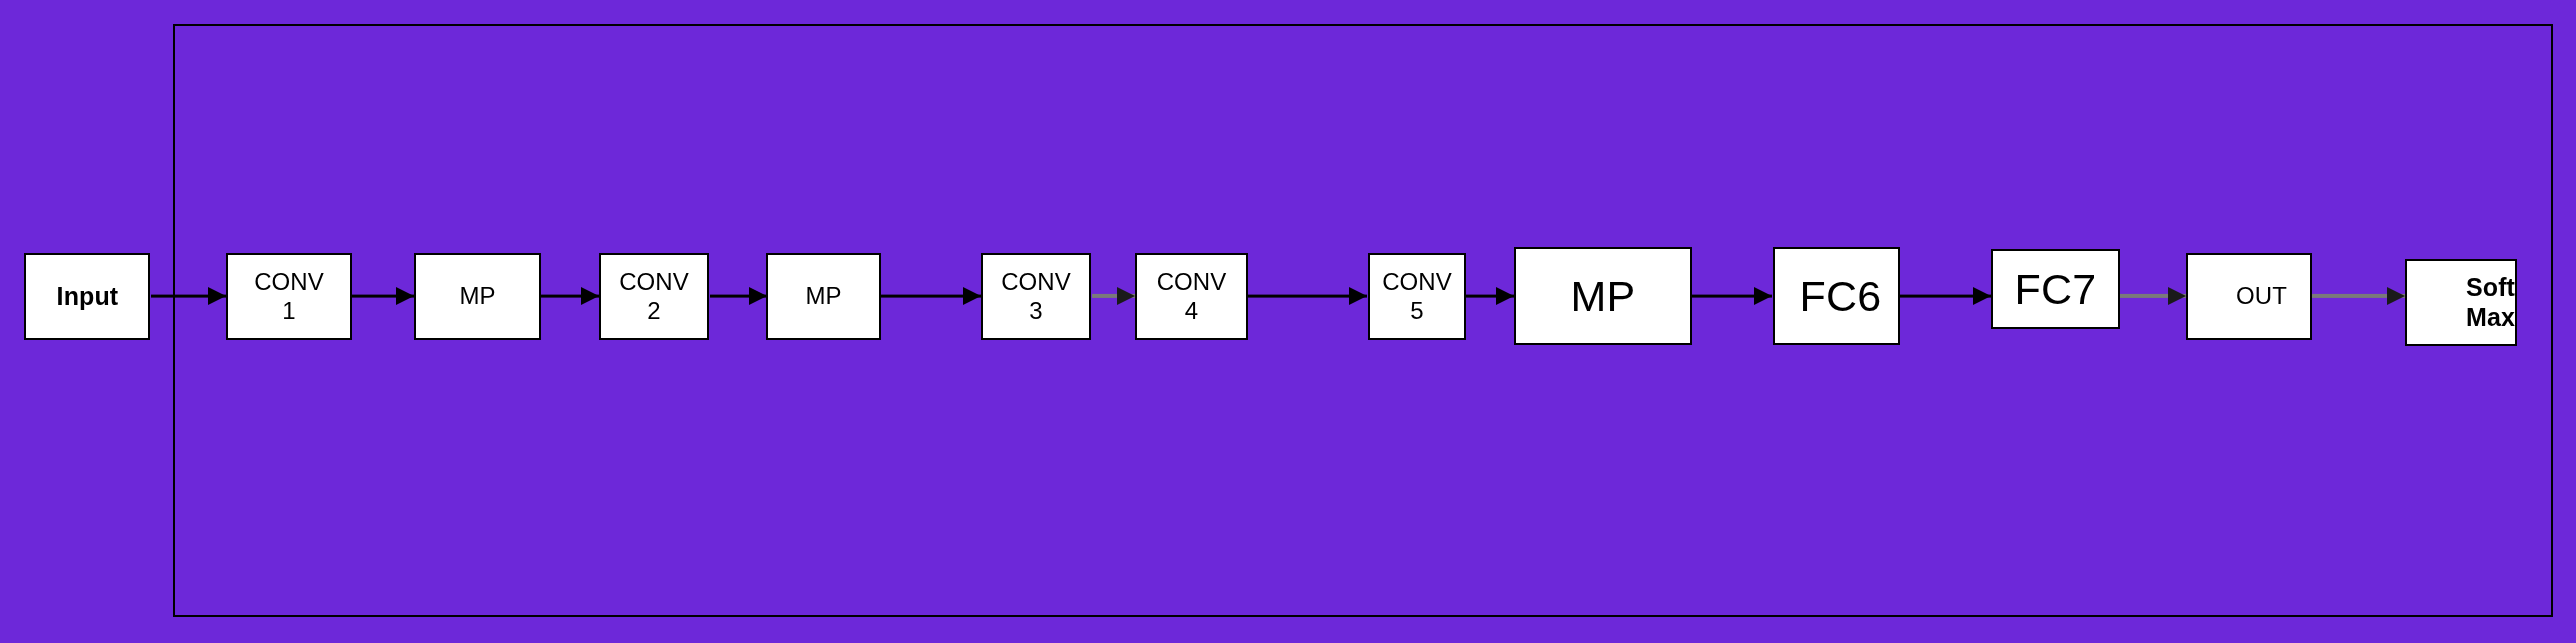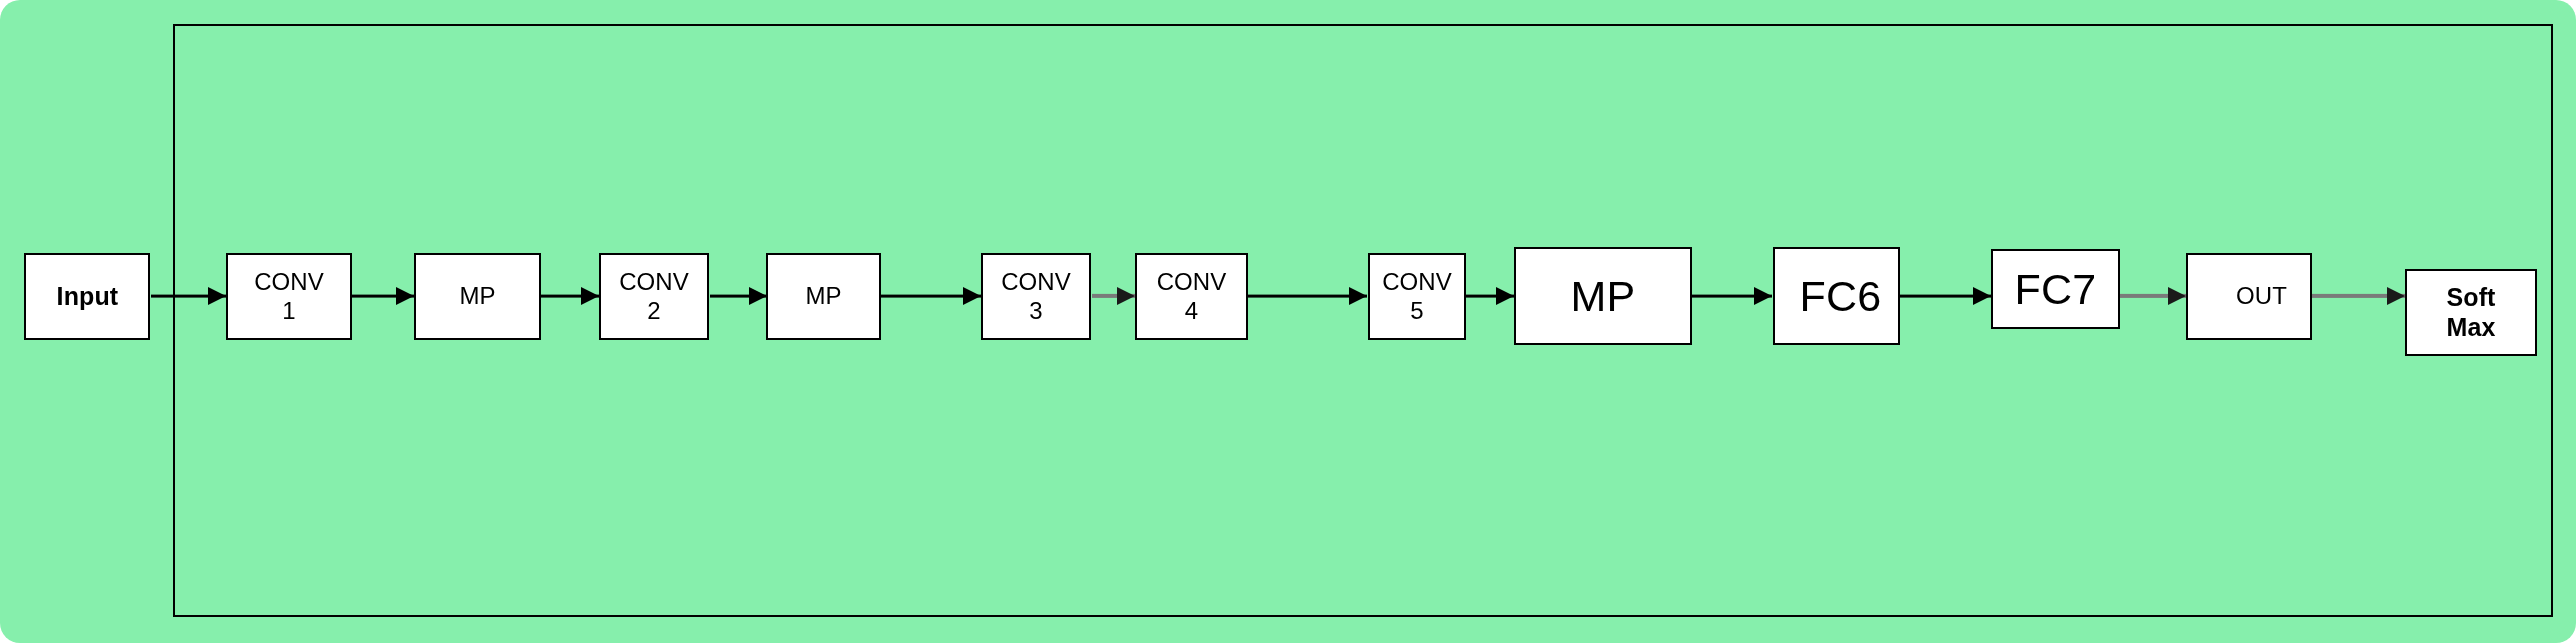--- a/index.html
+++ b/index.html
@@ -10,23 +10,22 @@
   }
   body {
     font-family: "Liberation Sans", sans-serif;
     -webkit-font-smoothing: antialiased;
   }
 
   #diagram-canvas {
     position: relative;
     width: 2576px;
     height: 643px;
-    background: #86efac;
+    background: #6d28d9;
     overflow: hidden;
-    border-radius: 20px;
   }
 
   
   .outer-frame {
     position: absolute;
     box-sizing: border-box;
     border: 2.8px solid #000000;
     background: transparent;
     pointer-events: none;
   }
@@ -181,20 +180,20 @@
       </div>
       <div class="node-box" style="left: 1773px; top: 247px; width: 127px; height: 98px; padding-left: 8px;">
         <span class="node-label txt-lg">FC6</span>
       </div>
       <div class="node-box" style="left: 1991px; top: 249px; width: 129px; height: 80px;">
         <span class="node-label txt-lg">FC7</span>
       </div>
       <div class="node-box" style="left: 2186px; top: 253px; width: 126px; height: 87px; padding-left: 25px;">
         <span class="node-label txt-sm">OUT</span>
       </div>
-      <div class="node-box" style="left: 2405px; top: 269px; width: 132px; height: 87px;">
+      <div class="node-box" style="left: 2405px; top: 259px; width: 112px; height: 87px; align-items: flex-end;">
         <span class="node-label txt-sm-bold">Soft</span>
         <span class="node-label txt-sm-bold">Max</span>
       </div>
     </div>
 
 </div>
 
 
 </body></html>

